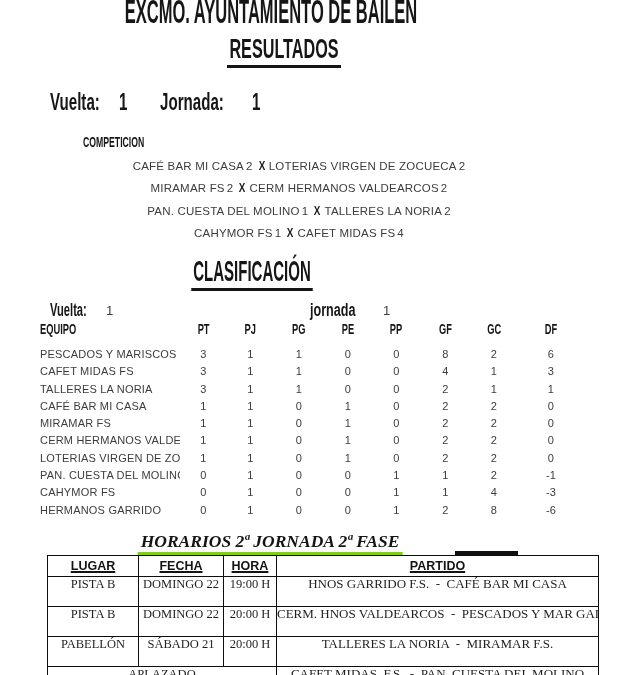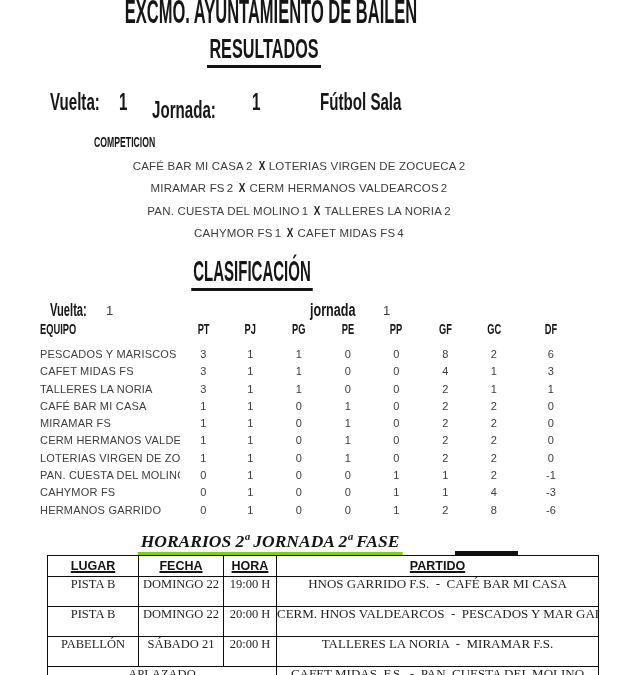--- a/index.html
+++ b/index.html
@@ -47,41 +47,38 @@
 </style>
 </head>
 <body>
 
 <div class="page">
 
   <div class="abs cx" style="left:271px;top:-5px;">
     <span class="cond" style="--sx:0.5;font-size:33px;">EXCMO. AYUNTAMIENTO DE BAILÉN</span>
   </div>
 
-  <div class="abs cx" style="left:264px;top:36px;">
+  <div class="abs cx" style="left:284px;top:36px;">
     <span class="cond u" style="--sx:0.6;font-size:27px;">RESULTADOS</span>
   </div>
 
   <div class="abs" style="left:50px;top:90px;">
     <span class="cond left" style="--sx:0.63;font-size:24px;">Vuelta:</span>
   </div>
   <div class="abs" style="left:119px;top:90px;">
     <span class="cond left" style="--sx:0.63;font-size:24px;">1</span>
   </div>
-  <div class="abs" style="left:152px;top:90px;margin-top:8px;">
+  <div class="abs" style="left:160px;top:90px;">
     <span class="cond left" style="--sx:0.63;font-size:24px;">Jornada:</span>
   </div>
   <div class="abs" style="left:252px;top:90px;">
     <span class="cond left" style="--sx:0.63;font-size:24px;">1</span>
   </div>
-  <div class="abs" style="left:320px;top:90px;">
-    <span class="cond left" style="--sx:0.63;font-size:24px;">Fútbol Sala</span>
-  </div>
-
-  <div class="abs" style="left:94px;top:133px;">
+
+  <div class="abs" style="left:83px;top:133px;">
     <span class="cond left" style="--sx:0.62;font-size:14px;">COMPETICION</span>
   </div>
 
   <div class="abs results">
       <div class="result-line"><span>CAFÉ BAR MI CASA</span><span class="result-score">2</span><span class="result-x">X</span><span>LOTERIAS VIRGEN DE ZOCUECA</span><span class="result-score">2</span></div>
       <div class="result-line"><span>MIRAMAR FS</span><span class="result-score">2</span><span class="result-x">X</span><span>CERM HERMANOS VALDEARCOS</span><span class="result-score">2</span></div>
       <div class="result-line"><span>PAN. CUESTA DEL MOLINO</span><span class="result-score">1</span><span class="result-x">X</span><span>TALLERES LA NORIA</span><span class="result-score">2</span></div>
       <div class="result-line"><span>CAHYMOR FS</span><span class="result-score">1</span><span class="result-x">X</span><span>CAFET MIDAS FS</span><span class="result-score">4</span></div>
     </div>
 

